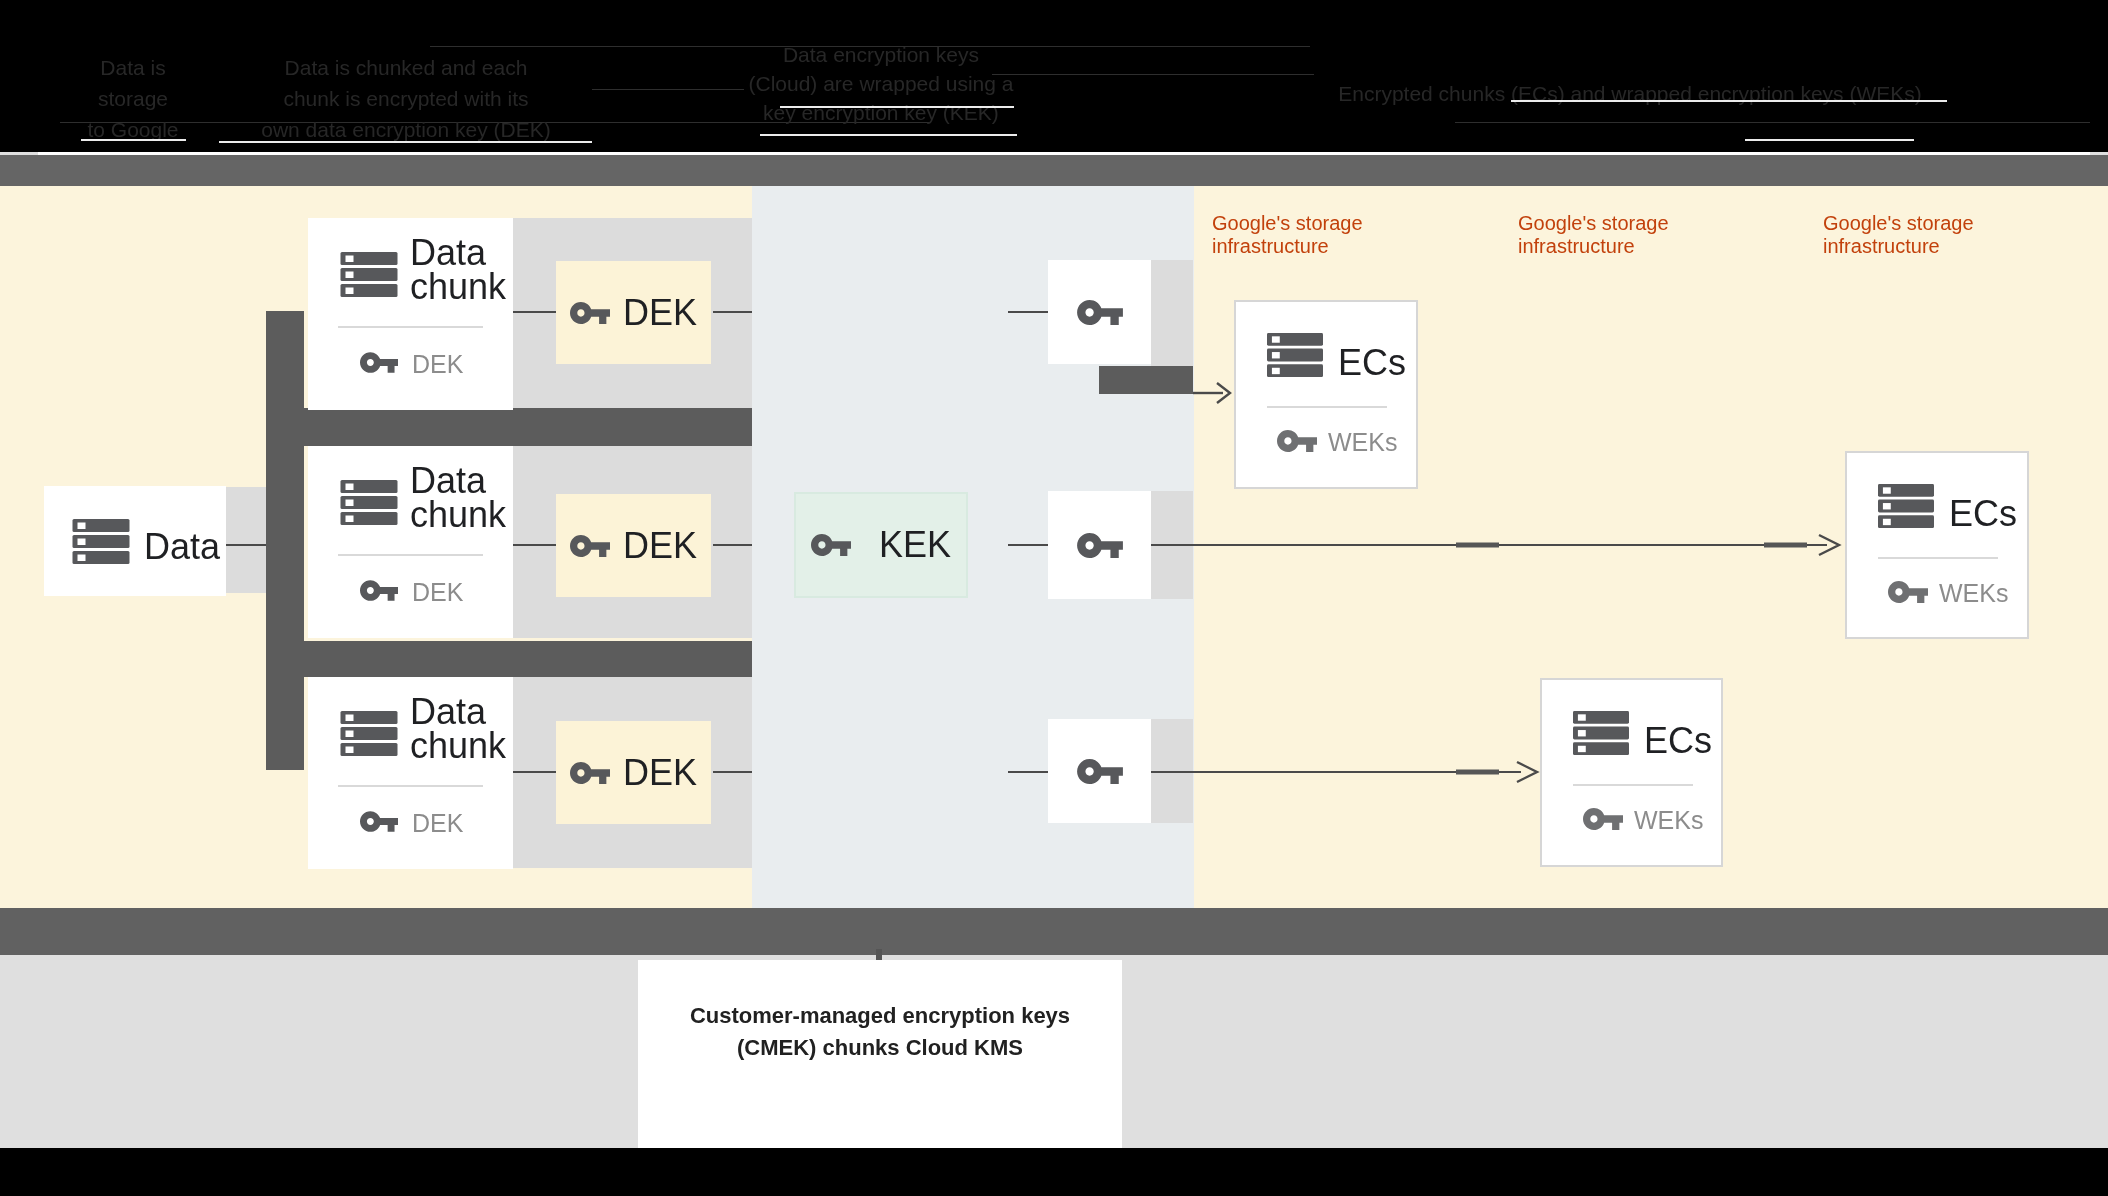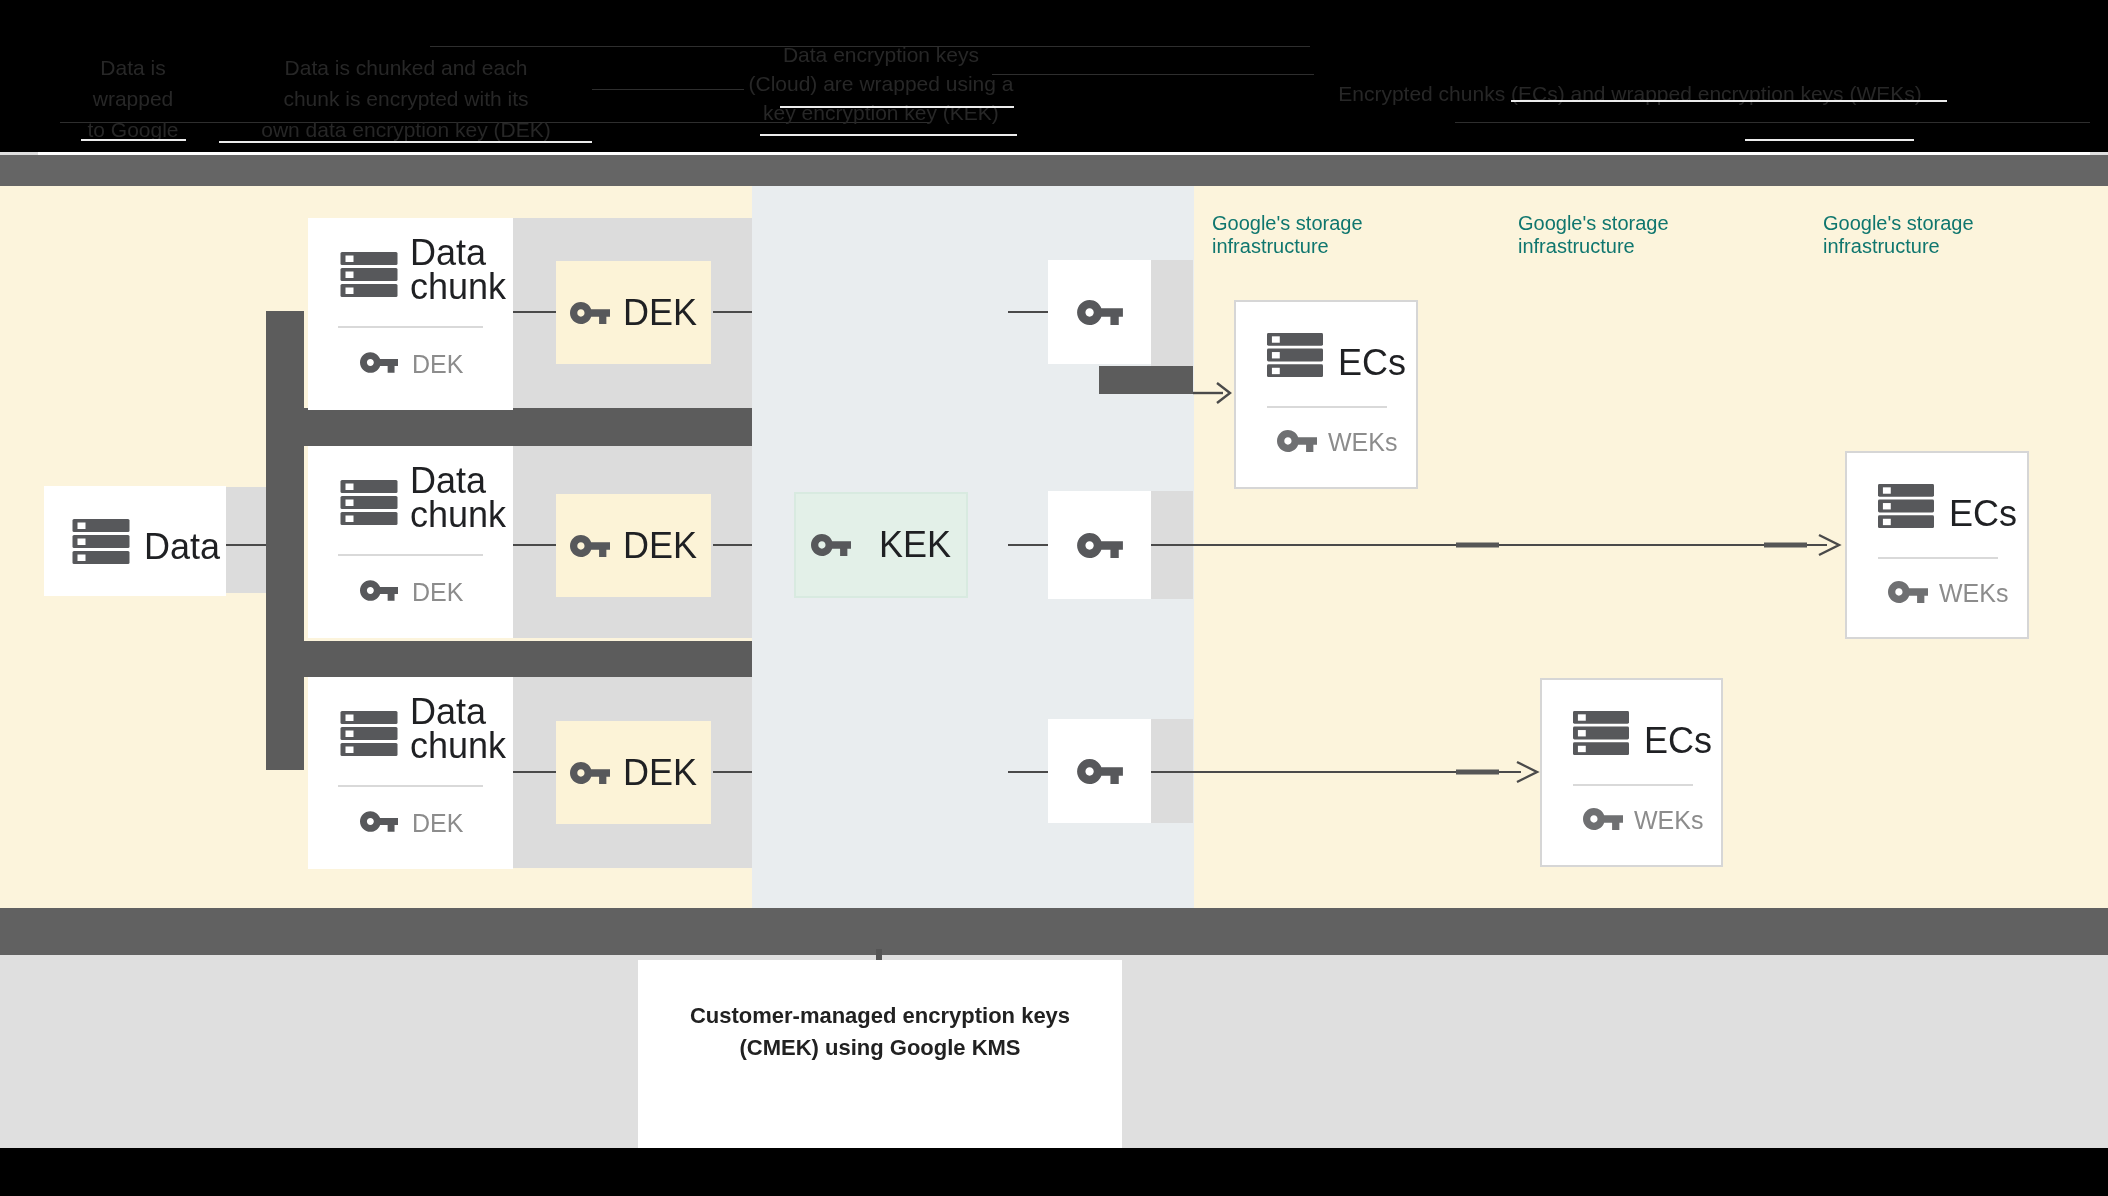--- a/index.html
+++ b/index.html
@@ -24,21 +24,21 @@
   .wbox{background:#fff;}
   .chunk-box{width:205px;height:192px;background:#fff;}
   .dek-box{width:155px;height:103px;background:#fcf3d7;display:flex;align-items:center;justify-content:center;gap:13px;}
   .kek-box{width:174px;height:106px;background:#e3f0e8;border:2px solid #d8eae0;box-sizing:border-box;
            display:flex;align-items:center;justify-content:center;gap:28px;}
   .key-box{width:103px;height:104px;background:#fff;display:flex;align-items:center;justify-content:center;}
   .key-shadow{width:42px;background:#dcdcdc;}
   .ec-box{width:184px;height:189px;background:#fff;border:2px solid #d6d6d6;box-sizing:border-box;}
   .box-label{color:#1f2023;font-size:36px;}
   .gray-label{color:#8c8c8c;font-size:25px;}
-  .storage-label{color:#0f766e;font-size:20px;line-height:23px;}
+  .storage-label{color:#c2410c;font-size:20px;line-height:23px;}
   .divider{position:absolute;height:2px;background:#d9d9d9;}
   .ic-dark{color:#57585b;}
   .ic-gray{color:#6f7072;}
   
   .caption-card{left:638px;top:960px;width:484px;height:193px;background:#fff;
                 text-align:center;color:#212121;font-size:22px;line-height:32px;box-sizing:border-box;padding-top:40px;}
   .caption-card p{margin:0;}
   .caption-card .p2{margin-top:31px;}
   .b{font-weight:bold;}
   .caption-tick{left:876px;top:949px;width:6px;height:12px;background:#555;}
@@ -65,21 +65,21 @@
 
   <div class="abs hdr">
     <div class="hairline" style="left:430px;top:46px;width:880px;"></div>
     <div class="hairline" style="left:992px;top:74px;width:322px;"></div>
     <div class="hairline" style="left:60px;top:122px;width:870px;"></div>
     <div class="hairline" style="left:1455px;top:122px;width:635px;"></div>
     <div class="hairline" style="left:592px;top:89px;width:152px;"></div>
 
     <div class="hdr-step" style="left:58px;top:52px;width:150px;line-height:31px;">
       <div>Data is</div>
-      <div>wrapped</div>
+      <div>storage</div>
       <div>to Google</div>
     </div>
     <div class="hdr-step" style="left:212px;top:52px;width:388px;line-height:31px;">
       <div>Data is chunked and each</div>
       <div>chunk is encrypted with its</div>
       <div>own data encryption key (DEK)</div>
     </div>
     <div class="hdr-step" style="left:742px;top:40px;width:278px;line-height:29px;">
       <div>Data encryption keys</div>
       <div>(Cloud) are wrapped using a</div>
@@ -285,17 +285,17 @@
     </div>
   </div>
 
   <div class="abs bar-bottom"></div>
   <div class="abs bottom-area"></div>
   <div class="abs caption-tick"></div>
 
   <div class="abs caption-card">
     <p class="b">
       <span>Customer-managed encryption keys</span><br>
-      <span>(CMEK) using Google KMS</span>
+      <span>(CMEK) chunks Cloud KMS</span>
     </p>
   </div>
 
 </div>
 
 </body></html>

